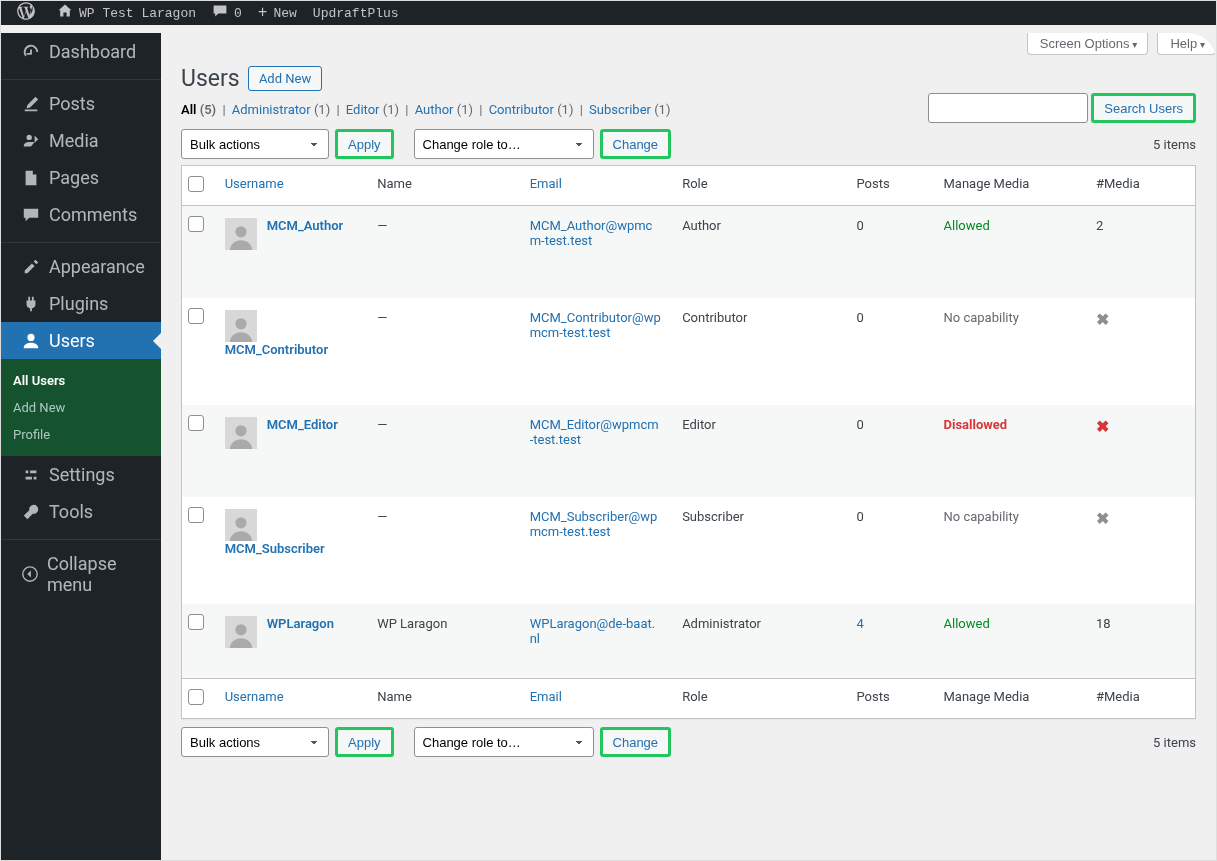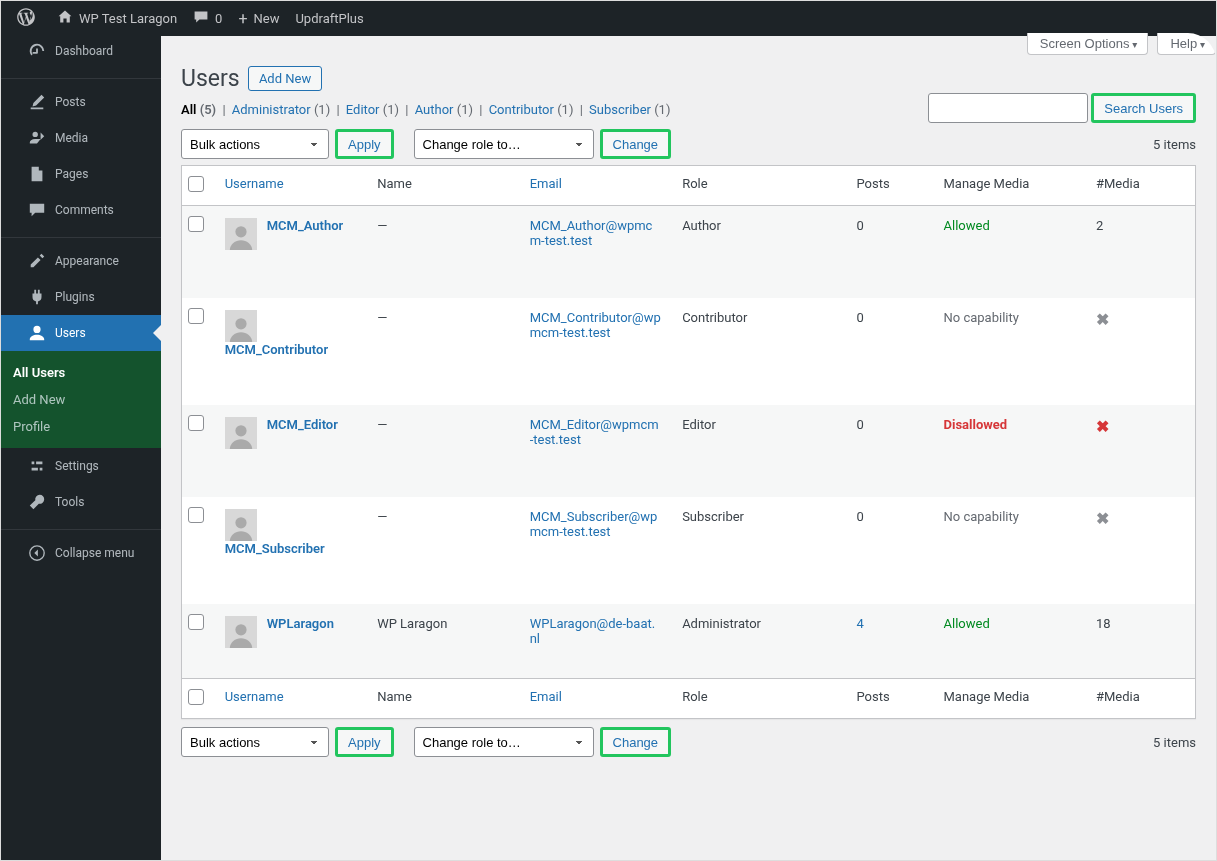--- a/index.html
+++ b/index.html
@@ -1,29 +1,29 @@
 <!DOCTYPE html>
 <html><head>
 <meta charset="utf-8">
 <style>
 * { margin: 0; padding: 0; box-sizing: border-box; }
 body { font-family: -apple-system, BlinkMacSystemFont, "Segoe UI", Roboto, Oxygen-Sans, Ubuntu, Cantarell, "Helvetica Neue", sans-serif; font-size: 13px; color: #3c434a; background: #f0f0f1; }
 #page { width: 1217px; height: 861px; position: relative; overflow: hidden; border: 1px solid #ddd;}
 
 
-#adminbar { height: 35px; background: #1d2327; color: #c3c4c7; display: flex; align-items: center; padding: 0 8px; font-size: 13px; }
+#adminbar { height: 24px; background: #1d2327; color: #c3c4c7; display: flex; align-items: center; padding: 0 8px; font-size: 13px; font-family: Liberation Mono, monospace; }
 #adminbar .ab-item { display: flex; align-items: center; padding: 0 8px; height: 32px; cursor: pointer; }
 #adminbar .ab-icon { font-size: 16px; margin-right: 6px; }
 #adminbar .spacer { flex: 1; }
 #adminbar .avatar-mini { width: 16px; height: 16px; background: #8c8f94; display: inline-block; margin-left: 6px; }
 
 
 #sidebar { position: absolute; top: 32px; left: 0; width: 160px; bottom: 0; background: #1d2327; color: #f0f0f1; }
 #sidebar li { list-style: none; }
-#sidebar a { color: rgba(240,246,252,.7); text-decoration: none; display: flex; align-items: center; padding: 8px 8px 8px 26px; font-size: 12px; cursor: pointer;}
+#sidebar a { color: rgba(240,246,252,.7); text-decoration: none; display: flex; align-items: center; padding: 8px 8px 8px 20px; font-size: 18px; cursor: pointer;}
 #sidebar a .dashicon { width: 20px; height: 20px; margin-right: 8px; font-size: 18px; display:flex; align-items:center; justify-content:center;}
 #sidebar li.current > a { background: #2271b1; color: #fff; }
 #sidebar li.current { position: relative;}
 #sidebar li.current::after { content:""; position:absolute; right:0; top:50%; margin-top:-8px; border:8px solid transparent; border-right-color:#f0f0f1;}
 #sidebar .submenu { background: #14532d; padding: 8px 0; }
 #sidebar .submenu a { padding: 6px 12px; font-size: 13px; color: rgba(240,246,252,.7);}
 #sidebar .submenu a.current { color: #fff; font-weight: 600; }
 #sidebar .separator { height: 5px; border-bottom: 1px solid #32373c; margin: 5px 0;}
 
 

